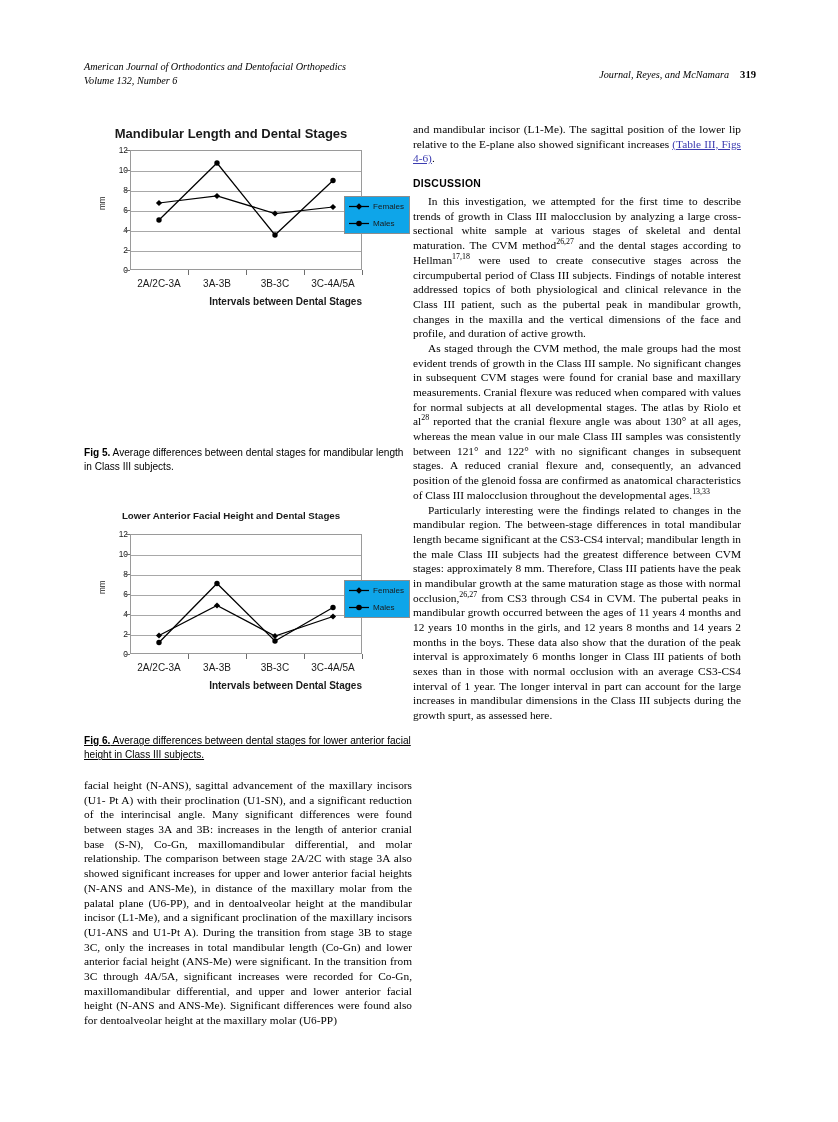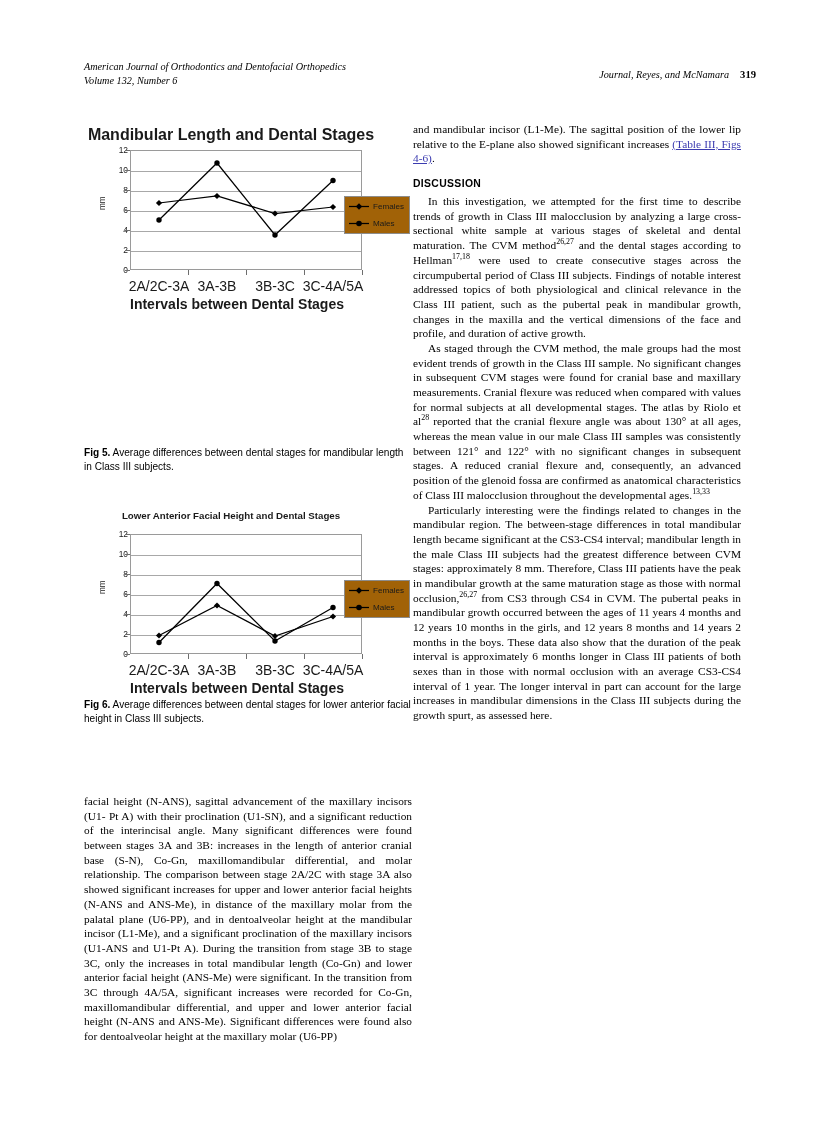--- a/index.html
+++ b/index.html
@@ -80,21 +80,21 @@
     width: 328px;
     height: 196px;
     background: #ffffff;
   }
   .chart-title {
     position: absolute;
     top: 4px; left: 0; right: 34px;
     text-align: center;
     font-family: "Liberation Sans", sans-serif;
     font-weight: bold;
-    font-size: 16px;
+    font-size: 13px;
     color: #1a1a1a;
   }
   .chart-title.small { font-size: 9.7px; }
 
   .plot-frame {
     position: absolute;
     left: 46px;
     top: 28px;
     width: 232px;
     height: 120px;
@@ -129,71 +129,71 @@
     font-size: 8.2px;
     color: #1a1a1a;
     transform: rotate(-90deg);
     transform-origin: left top;
     white-space: nowrap;
   }
   .xtick-label {
     position: absolute;
     top: 156px;
     font-family: "Liberation Sans", sans-serif;
-    font-size: 14px;
+    font-size: 10px;
     color: #1a1a1a;
     text-align: center;
     width: 64px;
     transform: translateX(-50%);
   }
   .xtick-mark {
     position: absolute;
     top: 148px; width: 1px; height: 5px;
     background: #6e6e6e;
   }
   .xaxis-title {
     position: absolute;
     top: 174px; left: 46px; width: 232px;
-    text-align: left;
+    text-align: right;
     font-family: "Liberation Sans", sans-serif;
     font-weight: bold;
-    font-size: 14px;
+    font-size: 10px;
     color: #1a1a1a;
   }
   svg.series-layer {
     position: absolute;
     left: 46px; top: 28px;
     width: 232px; height: 120px;
     overflow: visible;
   }
 
   .legend-box {
     position: absolute;
     right: 2px;
     top: 74px;
     border: 1px solid #8d8d8d;
-    background: #a16207;
+    background: #0ea5e9;
     padding: 4px 5px 4px 3px;
   }
   .legend-row {
     display: flex; align-items: center; gap: 3px;
     font-family: "Liberation Sans", sans-serif;
     font-size: 8.1px;
     color: #1a1a1a;
     line-height: 1.45;
     white-space: nowrap;
   }
   .legend-row + .legend-row { margin-top: 5px; }
   .legend-sym { width: 22px; height: 9px; display: block; }
 
   .fig5 { position: absolute; left: 0; top: 0; }
   .fig5-cap { position: absolute; left: 0; top: 324px; width: 328px; }
   .fig6 { position: absolute; left: 0; top: 384px; }
-  .fig6-cap { position: absolute; left: 0; top: 576px; width: 328px; }
-  .left-text { position: absolute; left: 0; top: 656px; width: 328px; margin-top: 16px; }
+  .fig6-cap { position: absolute; left: 0; top: 612px; width: 328px; text-decoration: underline; }
+  .left-text { position: absolute; left: 0; top: 656px; width: 328px; }
 </style>
 </head>
 <body>
 
 <div class="page-header">
   <div class="head-left">
     <div>American Journal of Orthodontics and Dentofacial Orthopedics</div>
     <div>Volume 132, Number 6</div>
   </div>
   <div class="head-right">

